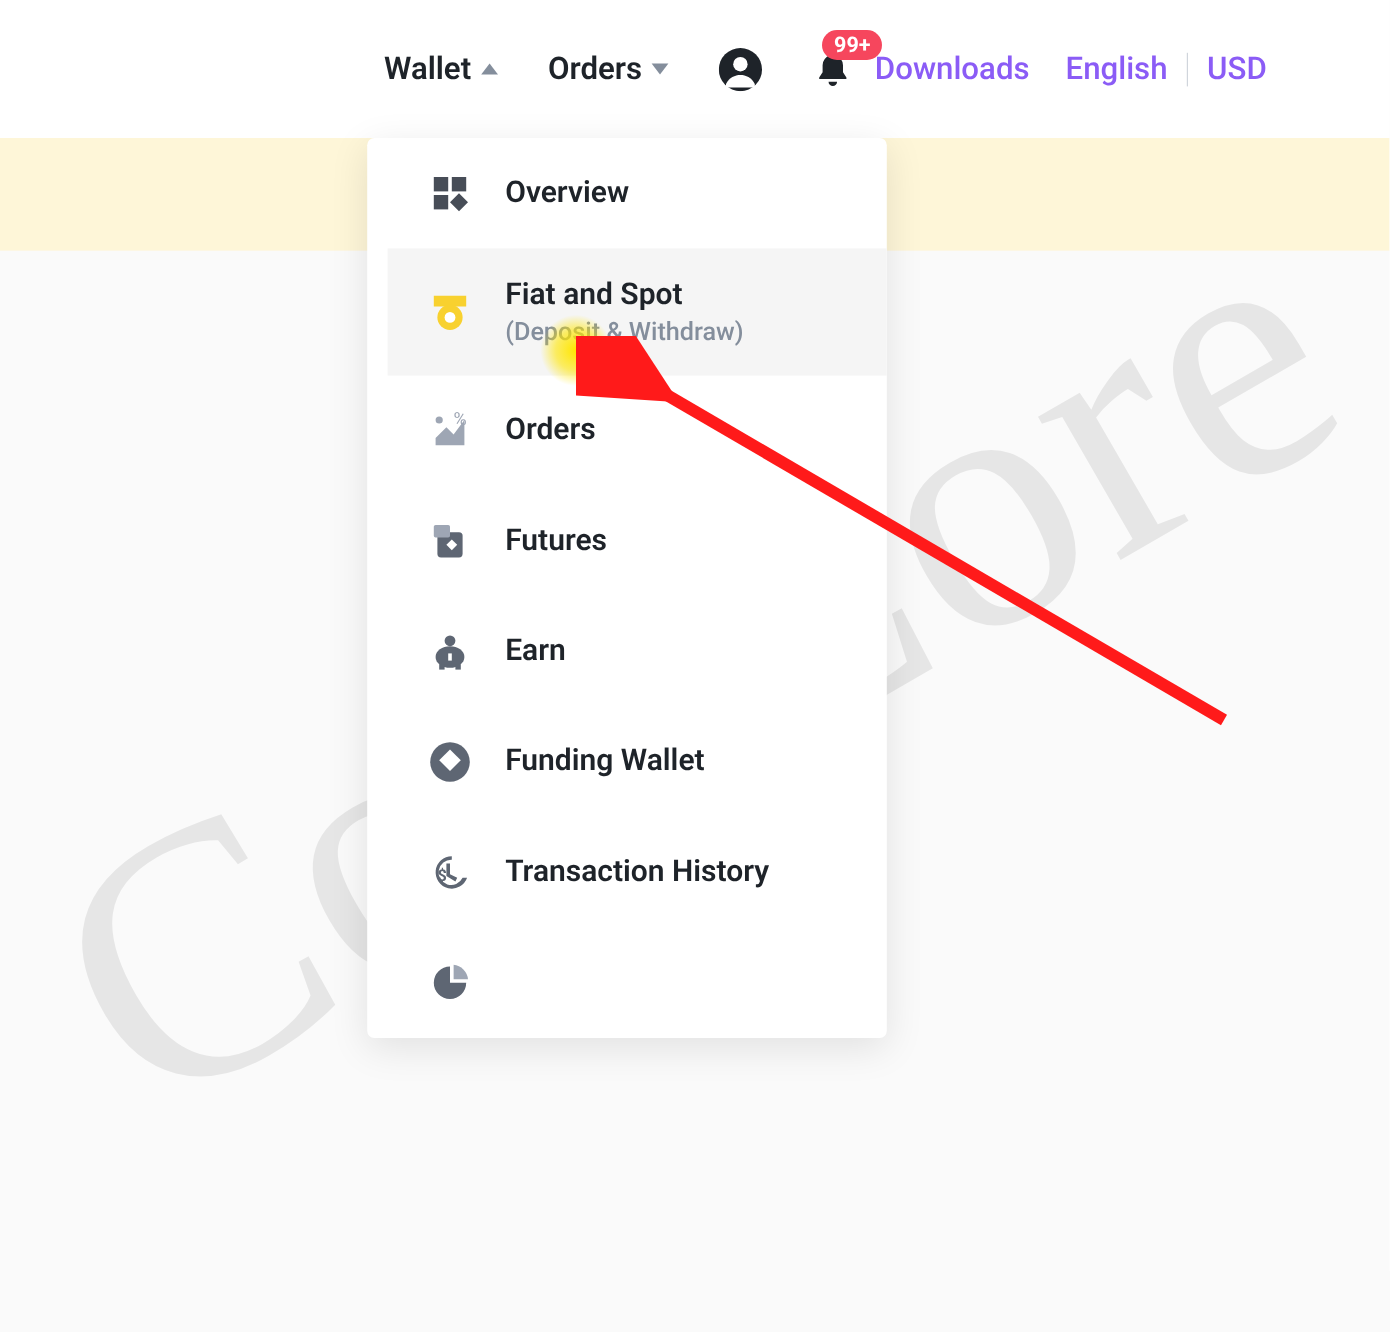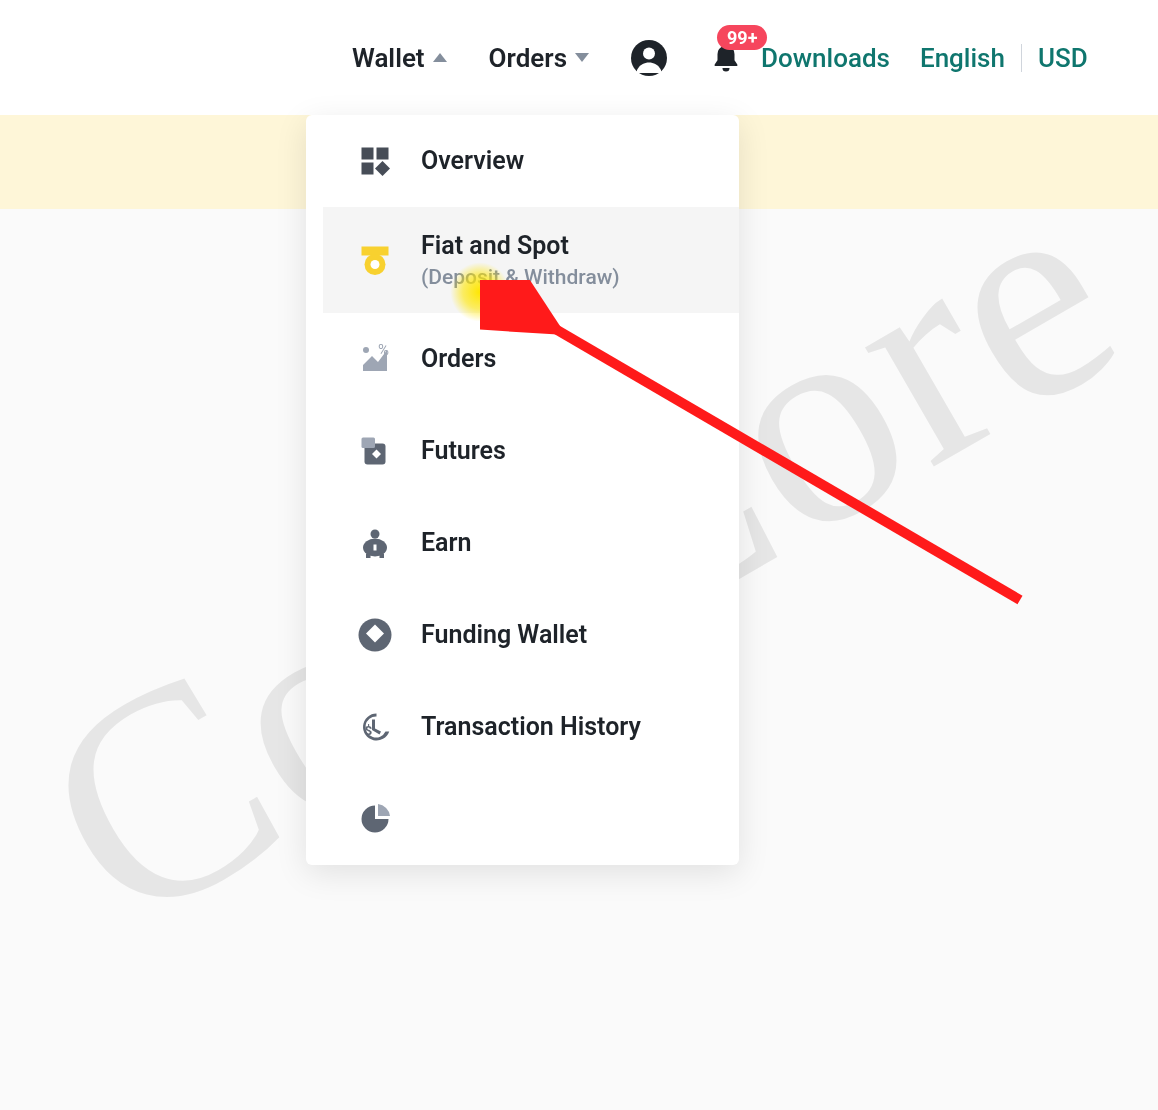--- a/index.html
+++ b/index.html
@@ -27,21 +27,20 @@
     }
     
     .header {
       position:relative;
       height:115px;
       display:flex;
       align-items:center;
       padding:0 30px 0 0;
       z-index:3;
       background:#fff;
-      margin-left:32px;
     }
     .spacer { flex:0 0 320px; }
     .nav-item {
       display:flex; align-items:center; gap:8px;
       font-size:26px; font-weight:600; color:#1e2329;
       margin-right:42px; cursor:pointer;
     }
     .caret-up,.caret-down {
       width:0; height:0;
       border-left:7px solid transparent;
@@ -52,21 +51,21 @@
     .account-icon { width:36px; height:36px; margin-right:42px; cursor:pointer; }
     .account-icon svg { width:100%; height:100%; fill:#1e2329; }
     .bell-wrap { position:relative; margin-right:18px; cursor:pointer; }
     .bell-wrap svg { width:34px; height:34px; fill:#1e2329; }
     .badge {
       position:absolute; top:-14px; left:8px;
       background:#f6465d; color:#ffffff;
       font-size:18px; font-weight:700;
       padding:2px 10px; border-radius:16px;
     }
-    .plain { font-size:26px; font-weight:500; color:#0f766e; margin-right:30px; cursor:pointer; }
+    .plain { font-size:26px; font-weight:500; color:#8b5cf6; margin-right:30px; cursor:pointer; }
     .divider { width:1px; height:28px; background:#d0d5dc; margin:0 16px; }
     .plain.last { margin-right:0; }
     
     .banner {
       position:absolute; top:115px; left:0; right:0; height:94px;
       background:#fef6d8;
       z-index:0;
     }
     
     .body-bg {

